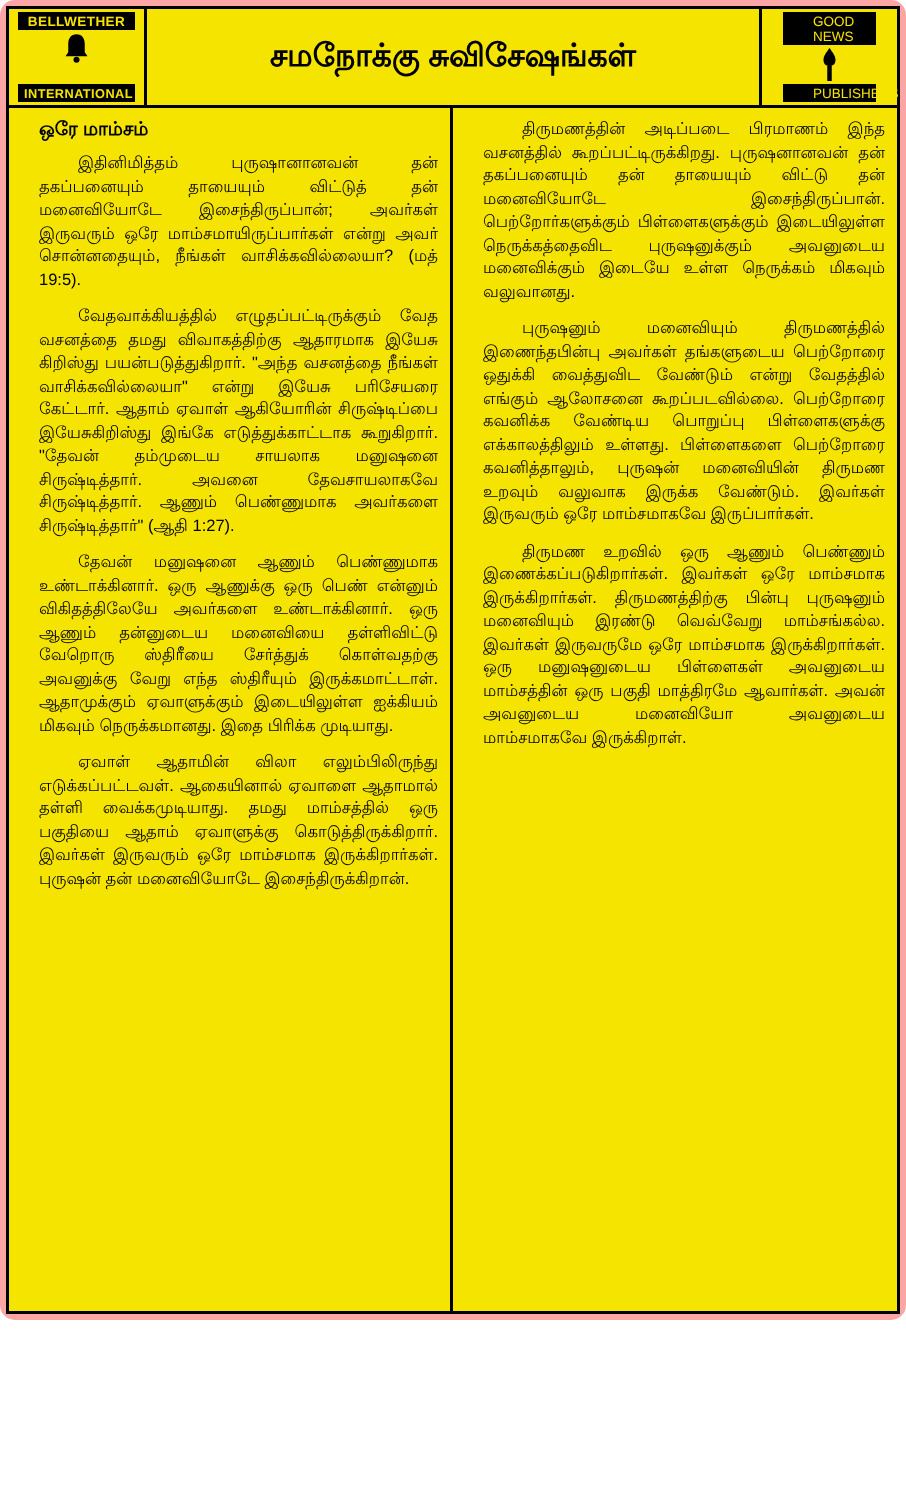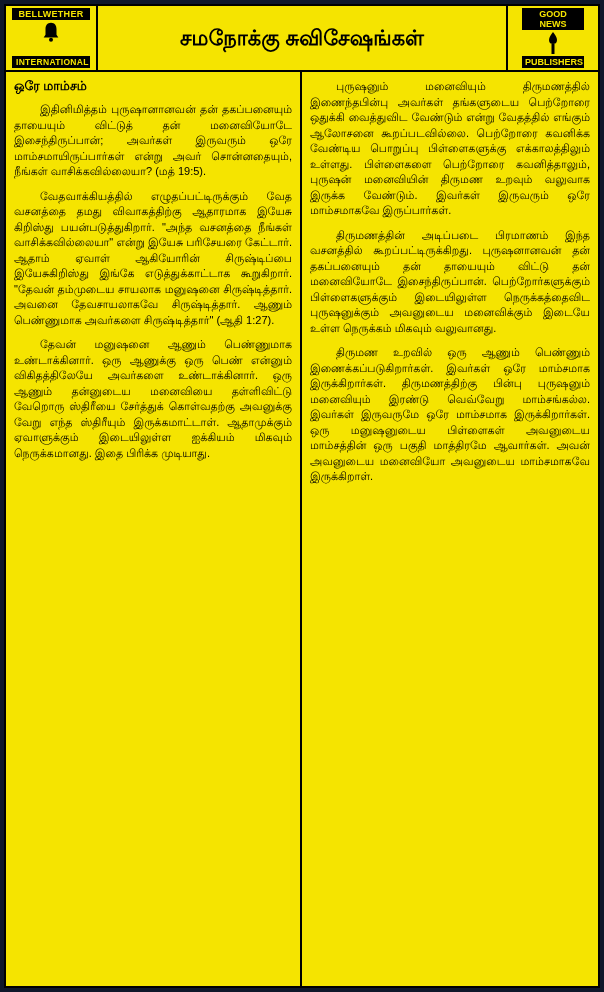--- a/index.html
+++ b/index.html
@@ -5,25 +5,26 @@
   html, body {
     margin: 0;
     padding: 0;
     background: #ffffff;
   }
   body {
     font-family: "Liberation Sans", sans-serif;
   }
   .page {
     width: 604px;
-    height: 992px;
-    background: #0f172a;
+    height: 880px;
+    background: #fca5a5;
     box-sizing: border-box;
     position: relative;
     overflow: hidden;
+    border-radius: 10px;
   }
   .outer-frame {
     position: absolute;
     left: 4px;
     top: 4px;
     right: 4px;
     bottom: 4px;
     border: 2px solid #000;
     box-sizing: border-box;
     background: #f5e400;
@@ -75,24 +76,24 @@
     box-sizing: border-box;
     line-height: 10px;
   }
   .logo-emblem {
     width: 26px;
     height: 24px;
     margin: 1px 0;
   }
   .logo-right-name {
     font-size: 9px;
-    font-weight: bold;
+    font-weight: normal;
     background: #000;
     color: #f5e400;
-    padding: 1px 3px;
+    padding: 1px 20px;
     text-align: center;
     width: 62px;
     box-sizing: border-box;
     line-height: 10px;
   }
   .title-box {
     flex: 1;
     display: flex;
     flex-direction: row;
     align-items: center;
@@ -115,21 +116,21 @@
     text-align: center;
   }
   
   .body {
     display: flex;
     height: calc(100% - 66px);
     box-sizing: border-box;
   }
   .col {
     box-sizing: border-box;
-    padding: 7px 8px 6px 8px;
+    padding: 7px 8px 6px 20px;
     overflow: hidden;
   }
   .col-left {
     width: 50%;
     border-right: 2px solid #000;
   }
   .col-right {
     width: 50%;
   }
   .sec-head {
@@ -183,24 +184,25 @@
 
     </div>
 
     <div class="body">
 
       <div class="col col-left">
         <div class="sec-head">ஒரே மாம்சம்</div>
         <p class="para bold">இதினிமித்தம் புருஷானானவன் தன் தகப்பனையும் தாயையும் விட்டுத் தன் மனைவியோடே இசைந்திருப்பான்; அவர்கள் இருவரும் ஒரே மாம்சமாயிருப்பார்கள் என்று அவர் சொன்னதையும், நீங்கள் வாசிக்கவில்லையா? (மத் 19:5).</p>
         <p class="para">வேதவாக்கியத்தில் எழுதப்பட்டிருக்கும் வேத வசனத்தை தமது விவாகத்திற்கு ஆதாரமாக இயேசு கிறிஸ்து பயன்படுத்துகிறார். "அந்த வசனத்தை நீங்கள் வாசிக்கவில்லையா" என்று இயேசு பரிசேயரை கேட்டார். ஆதாம் ஏவாள் ஆகியோரின் சிருஷ்டிப்பை இயேசுகிறிஸ்து இங்கே எடுத்துக்காட்டாக கூறுகிறார். "தேவன் தம்முடைய சாயலாக மனுஷனை சிருஷ்டித்தார். அவனை தேவசாயலாகவே சிருஷ்டித்தார். ஆணும் பெண்ணுமாக அவர்களை சிருஷ்டித்தார்" (ஆதி 1:27).</p>
         <p class="para">தேவன் மனுஷனை ஆணும் பெண்ணுமாக உண்டாக்கினார். ஒரு ஆணுக்கு ஒரு பெண் என்னும் விகிதத்திலேயே அவர்களை உண்டாக்கினார். ஒரு ஆணும் தன்னுடைய மனைவியை தள்ளிவிட்டு வேறொரு ஸ்திரீயை சேர்த்துக் கொள்வதற்கு அவனுக்கு வேறு எந்த ஸ்திரீயும் இருக்கமாட்டாள். ஆதாமுக்கும் ஏவாளுக்கும் இடையிலுள்ள ஐக்கியம் மிகவும் நெருக்கமானது. இதை பிரிக்க முடியாது.</p>
+        <p class="para">ஏவாள் ஆதாமின் விலா எலும்பிலிருந்து எடுக்கப்பட்டவள். ஆகையினால் ஏவாளை ஆதாமால் தள்ளி வைக்கமுடியாது. தமது மாம்சத்தில் ஒரு பகுதியை ஆதாம் ஏவாளுக்கு கொடுத்திருக்கிறார். இவர்கள் இருவரும் ஒரே மாம்சமாக இருக்கிறார்கள். புருஷன் தன் மனைவியோடே இசைந்திருக்கிறான்.</p>
       </div>
 
       <div class="col col-right">
+        <p class="para">திருமணத்தின் அடிப்படை பிரமாணம் இந்த வசனத்தில் கூறப்பட்டிருக்கிறது. புருஷனானவன் தன் தகப்பனையும் தன் தாயையும் விட்டு தன் மனைவியோடே இசைந்திருப்பான். பெற்றோர்களுக்கும் பிள்ளைகளுக்கும் இடையிலுள்ள நெருக்கத்தைவிட புருஷனுக்கும் அவனுடைய மனைவிக்கும் இடையே உள்ள நெருக்கம் மிகவும் வலுவானது.</p>
         <p class="para">புருஷனும் மனைவியும் திருமணத்தில் இணைந்தபின்பு அவர்கள் தங்களுடைய பெற்றோரை ஒதுக்கி வைத்துவிட வேண்டும் என்று வேதத்தில் எங்கும் ஆலோசனை கூறப்படவில்லை. பெற்றோரை கவனிக்க வேண்டிய பொறுப்பு பிள்ளைகளுக்கு எக்காலத்திலும் உள்ளது. பிள்ளைகளை பெற்றோரை கவனித்தாலும், புருஷன் மனைவியின் திருமண உறவும் வலுவாக இருக்க வேண்டும். இவர்கள் இருவரும் ஒரே மாம்சமாகவே இருப்பார்கள்.</p>
-        <p class="para">திருமணத்தின் அடிப்படை பிரமாணம் இந்த வசனத்தில் கூறப்பட்டிருக்கிறது. புருஷனானவன் தன் தகப்பனையும் தன் தாயையும் விட்டு தன் மனைவியோடே இசைந்திருப்பான். பெற்றோர்களுக்கும் பிள்ளைகளுக்கும் இடையிலுள்ள நெருக்கத்தைவிட புருஷனுக்கும் அவனுடைய மனைவிக்கும் இடையே உள்ள நெருக்கம் மிகவும் வலுவானது.</p>
         <p class="para">திருமண உறவில் ஒரு ஆணும் பெண்ணும் இணைக்கப்படுகிறார்கள். இவர்கள் ஒரே மாம்சமாக இருக்கிறார்கள். திருமணத்திற்கு பின்பு புருஷனும் மனைவியும் இரண்டு வெவ்வேறு மாம்சங்கல்ல. இவர்கள் இருவருமே ஒரே மாம்சமாக இருக்கிறார்கள். ஒரு மனுஷனுடைய பிள்ளைகள் அவனுடைய மாம்சத்தின் ஒரு பகுதி மாத்திரமே ஆவார்கள். அவன் அவனுடைய மனைவியோ அவனுடைய மாம்சமாகவே இருக்கிறாள்.</p>
       </div>
 
     </div>
 
   </div>
 </div>
 
 </body></html>

